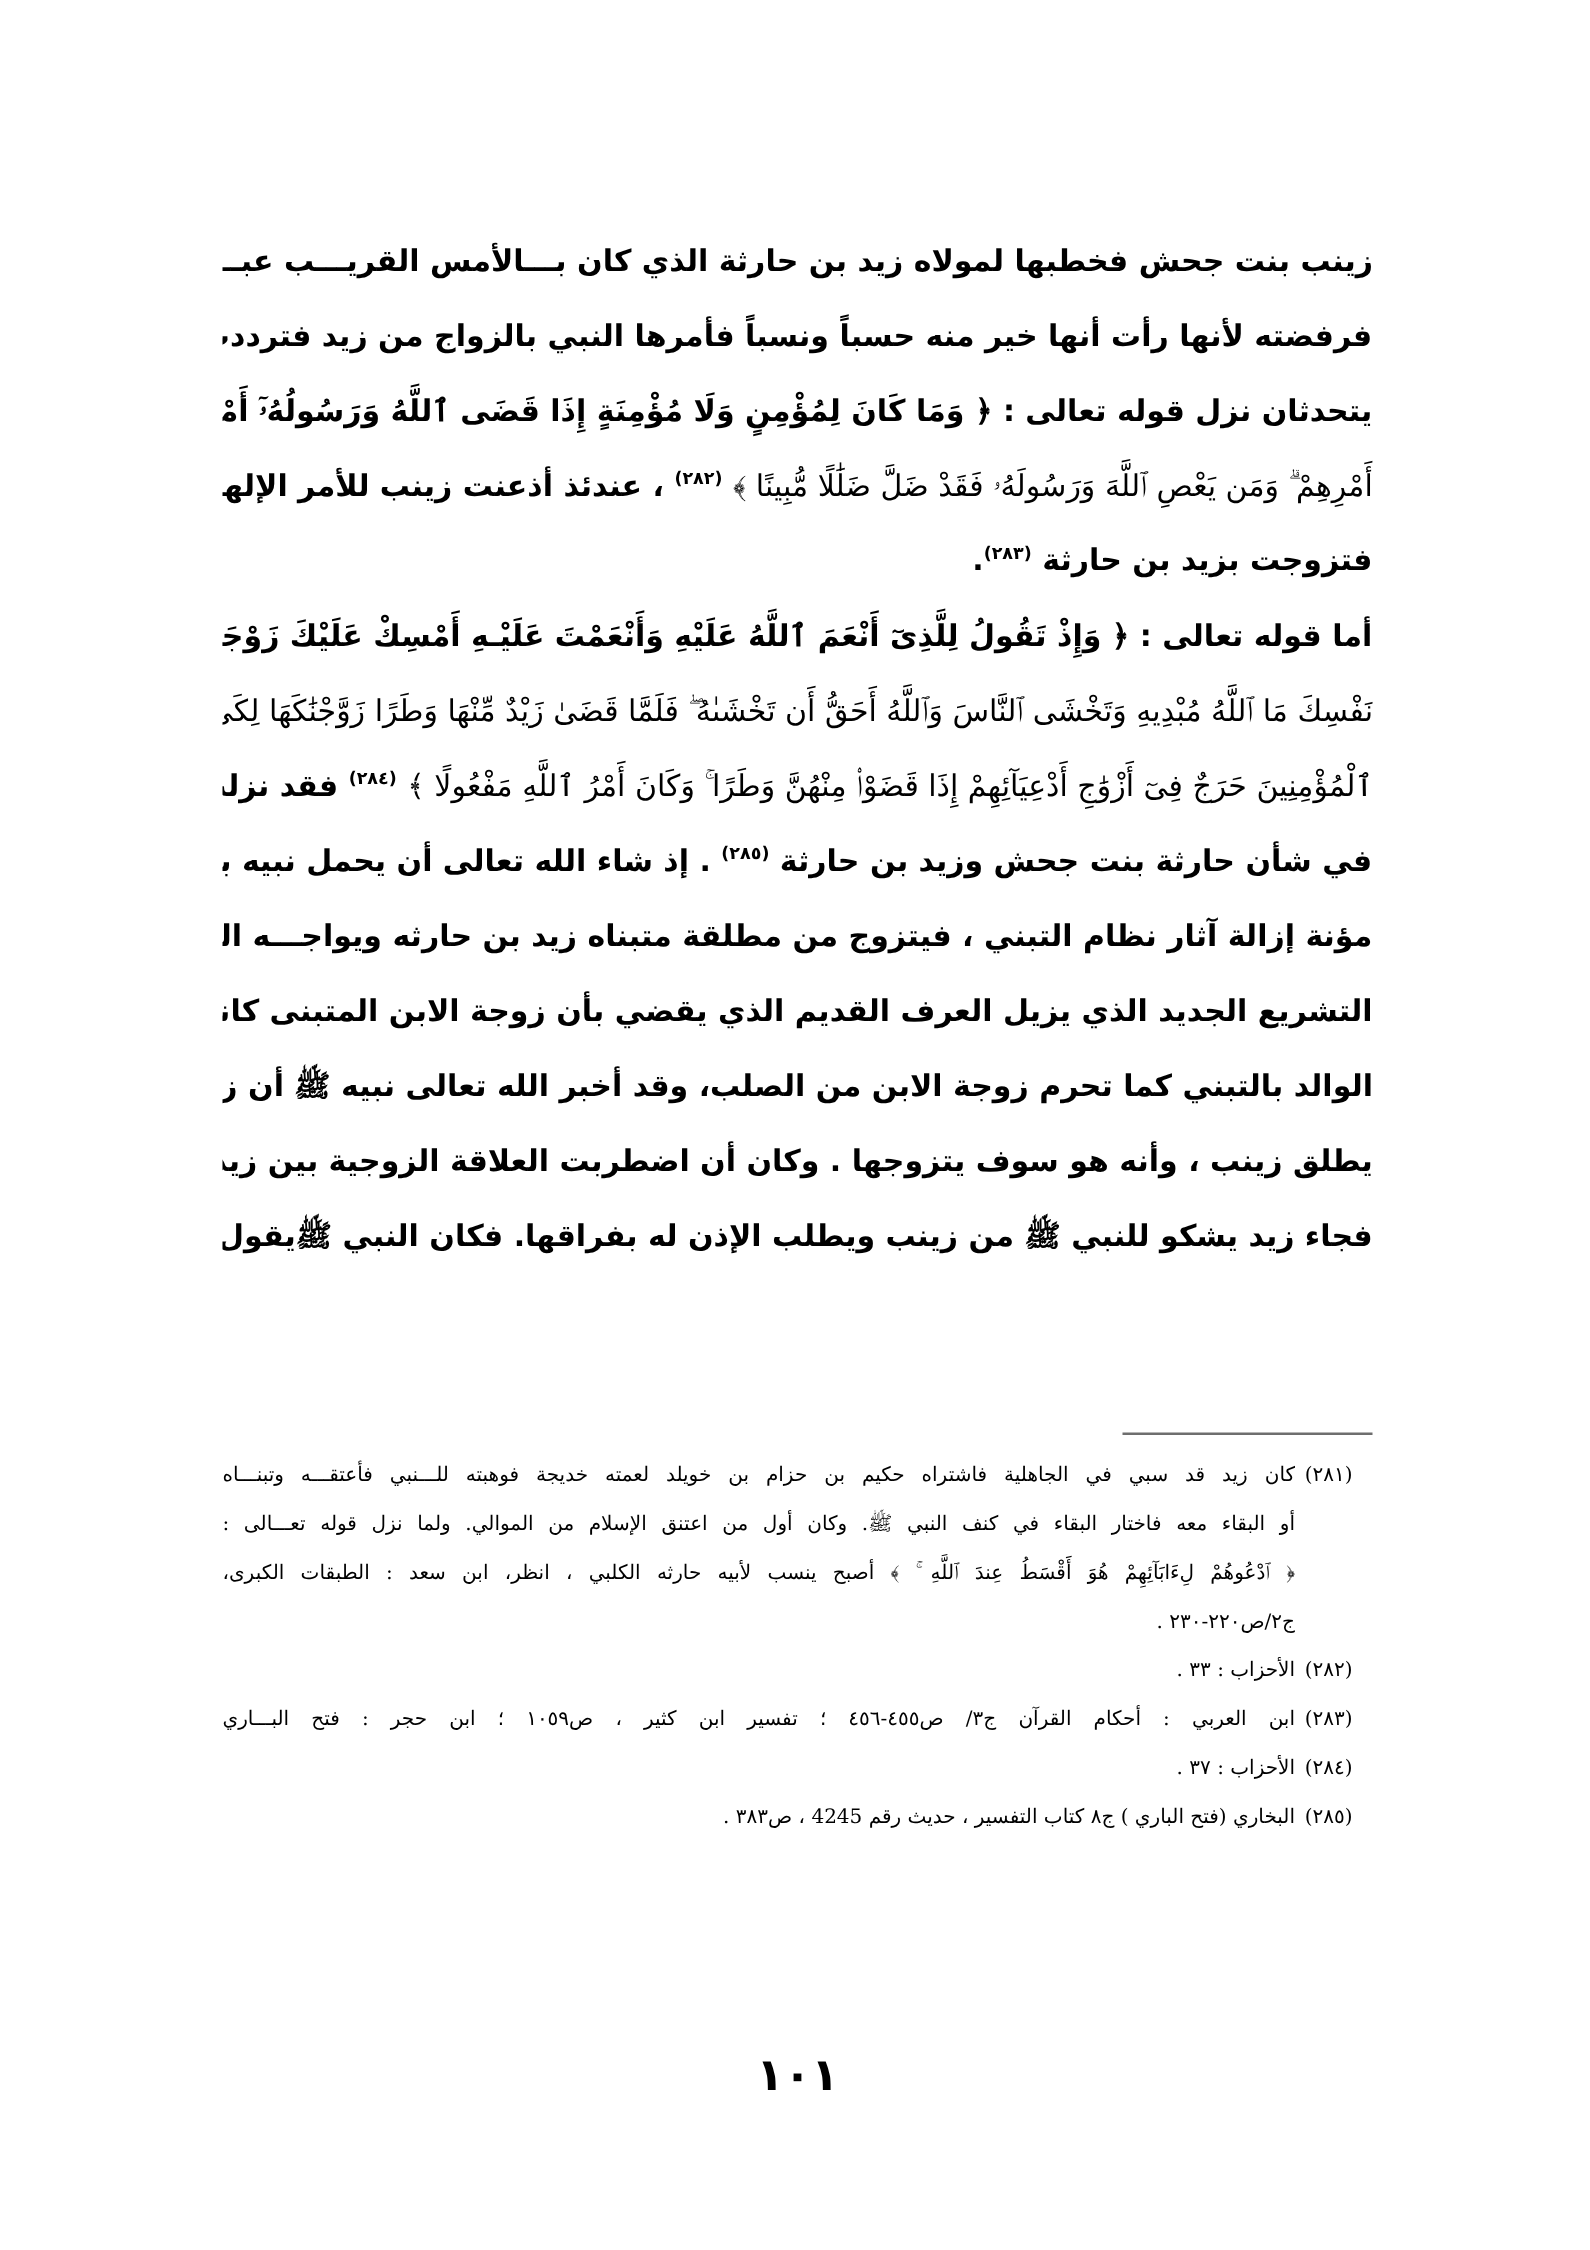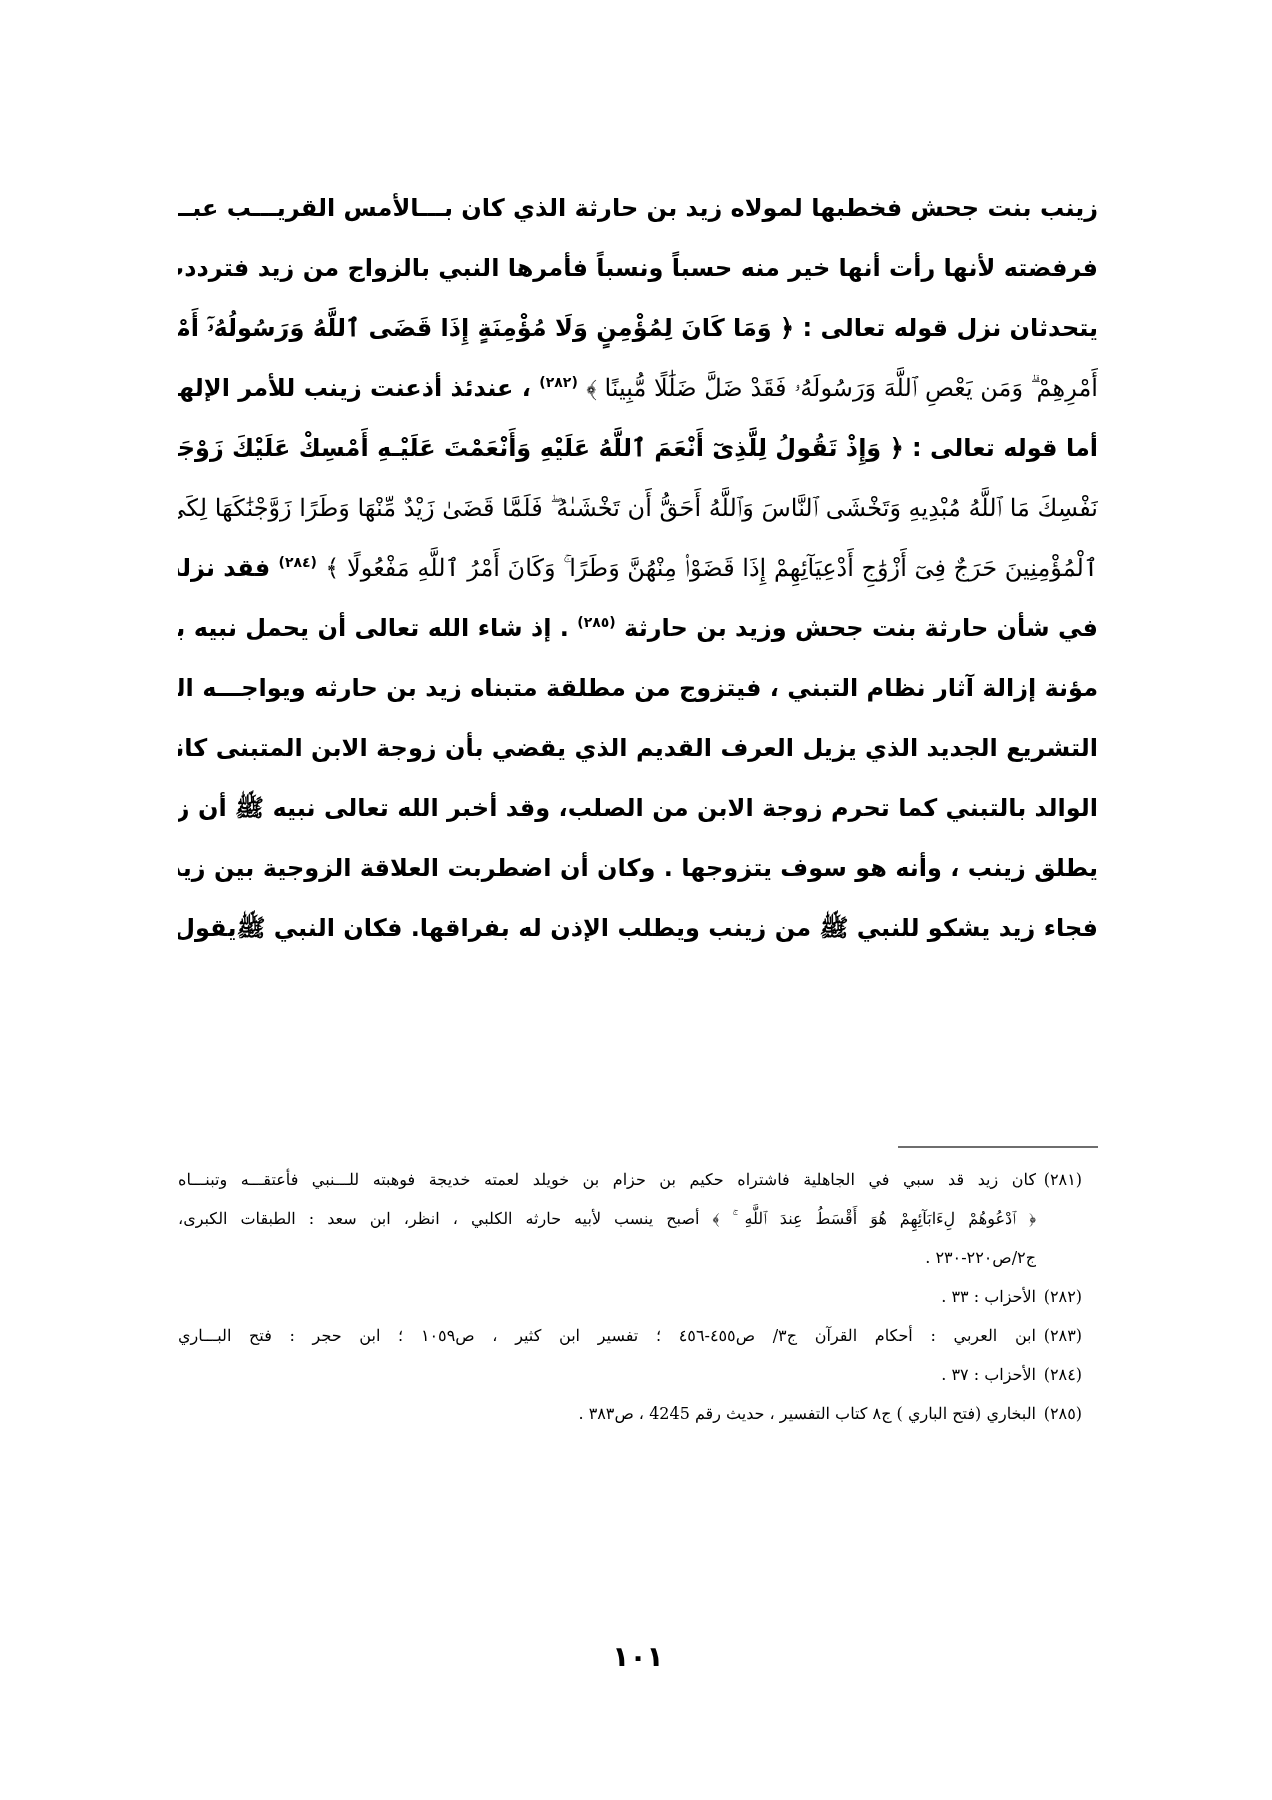--- a/index.html
+++ b/index.html
@@ -93,50 +93,52 @@
       text-align-last: right;
     }
     .page-number {
       position: absolute;
       top: 1640px;
       left: 0;
       width: 920px;
       text-align: center;
       font-family: "DejaVu Sans", sans-serif;
       font-weight: bold;
-      font-size: 28px;
+      font-size: 36px;
     }
   </style>
 </head>
 <body>
 
 <div class="page">
 
   <div class="body-text">
     <span class="body-line"><span>زينب بنت جحش فخطبها لمولاه زيد بن حارثة الذي كان بـــالأمس القريـــب عبـــداً</span> </span>
     <span class="body-line"><span>فرفضته لأنها رأت أنها خير منه حسباً ونسباً فأمرها النبي بالزواج من زيد فترددت وبينما هما</span></span>
     <span class="body-line"><span>يتحدثان نزل قوله تعالى : ﴿ وَمَا كَانَ لِمُؤْمِنٍ وَلَا مُؤْمِنَةٍ إِذَا قَضَى ٱللَّهُ وَرَسُولُهُۥٓ أَمْرًا أَن يَكُونَ لَهُمُ ٱلْخِيَرَةُ مِنْ</span></span>
     <span class="body-line"><span class="quran">أَمْرِهِمْ ۗ وَمَن يَعْصِ ٱللَّهَ وَرَسُولَهُۥ فَقَدْ ضَلَّ ضَلَٰلًا مُّبِينًا ﴾</span> <sup class="fnref">(٢٨٢)</sup> <span>، عندئذ أذعنت زينب للأمر الإلهـــي</span></span>
+    <span class="body-line last"><span>فتزوجت بزيد بن حارثة</span> <sup class="fnref">(٢٨٣)</sup><span>.</span></span>
     <span class="body-line"><span>أما قوله تعالى : ﴿ وَإِذْ تَقُولُ لِلَّذِىٓ أَنْعَمَ ٱللَّهُ عَلَيْهِ وَأَنْعَمْتَ عَلَيْـهِ أَمْسِكْ عَلَيْكَ زَوْجَكَ وَٱتَّقِ ٱللَّهَ وَتُخْفِى فِى</span></span>
     <span class="body-line quran"><span>نَفْسِكَ مَا ٱللَّهُ مُبْدِيهِ وَتَخْشَى ٱلنَّاسَ وَٱللَّهُ أَحَقُّ أَن تَخْشَىٰهُ ۖ فَلَمَّا قَضَىٰ زَيْدٌ مِّنْهَا وَطَرًا زَوَّجْنَٰكَهَا لِكَىْ لَا يَكُونَ عَلَى</span></span>
     <span class="body-line"><span class="quran">ٱلْمُؤْمِنِينَ حَرَجٌ فِىٓ أَزْوَٰجِ أَدْعِيَآئِهِمْ إِذَا قَضَوْا۟ مِنْهُنَّ وَطَرًا ۚ وَكَانَ أَمْرُ ٱللَّهِ مَفْعُولًا ﴾</span> <sup class="fnref">(٢٨٤)</sup> <span>فقد نزلت هذه الآية</span></span>
     <span class="body-line"><span>في شأن حارثة بنت جحش وزيد بن حارثة</span> <sup class="fnref">(٢٨٥)</sup> <span>. إذ شاء الله تعالى أن يحمل نبيه بعد ذلـــك</span></span>
     <span class="body-line"><span>مؤنة إزالة آثار نظام التبني ، فيتزوج من مطلقة متبناه زيد بن حارثه ويواجـــه المجتمـــع بهـــذا</span></span>
     <span class="body-line"><span>التشريع الجديد الذي يزيل العرف القديم الذي يقضي بأن زوجة الابن المتبنى كانت تحرم على</span></span>
     <span class="body-line"><span>الوالد بالتبني كما تحرم زوجة الابن من الصلب، وقد أخبر الله تعالى نبيه ﷺ أن زيداً ســـوف</span></span>
     <span class="body-line"><span>يطلق زينب ، وأنه هو سوف يتزوجها . وكان أن اضطربت العلاقة الزوجية بين زيد وزينب،</span></span>
     <span class="body-line"><span>فجاء زيد يشكو للنبي ﷺ من زينب ويطلب الإذن له بفراقها. فكان النبي ﷺيقول لزيـــد –</span></span>
   </div>
 
   <div class="separator"></div>
 
   <div class="footnotes">
     <div class="fn">
       <span class="fn-num">(٢٨١)</span>
       <span class="fn-line">كان زيد قد سبي في الجاهلية فاشتراه حكيم بن حزام بن خويلد لعمته خديجة فوهبته للـــنبي فأعتقـــه وتبنـــاه</span>
+      <span class="fn-line">أو البقاء معه فاختار البقاء في كنف النبي ﷺ. وكان أول من اعتنق الإسلام من الموالي. ولما نزل قوله تعـــالى :</span>
       <span class="fn-line">﴿ ٱدْعُوهُمْ لِءَابَآئِهِمْ هُوَ أَقْسَطُ عِندَ ٱللَّهِ ۚ ﴾ أصبح ينسب لأبيه حارثه الكلبي ، انظر، ابن سعد : الطبقات الكبرى،</span>
       <span class="fn-line last">ج٢/ص٢٢٠-٢٣٠ .</span>
     </div>
     <div class="fn">
       <span class="fn-num">(٢٨٢)</span>
       <span class="fn-line last">الأحزاب : ٣٣ .</span>
     </div>
     <div class="fn">
       <span class="fn-num">(٢٨٣)</span>
       <span class="fn-line">ابن العربي : أحكام القرآن ج٣/ ص٤٥٥-٤٥٦ ؛ تفسير ابن كثير ، ص١٠٥٩ ؛ ابن حجر : فتح البـــاري</span>

